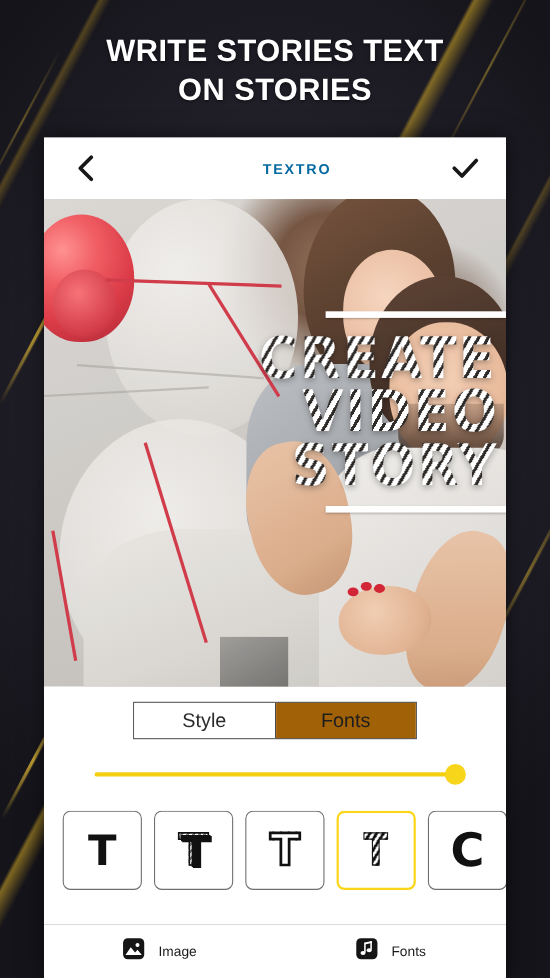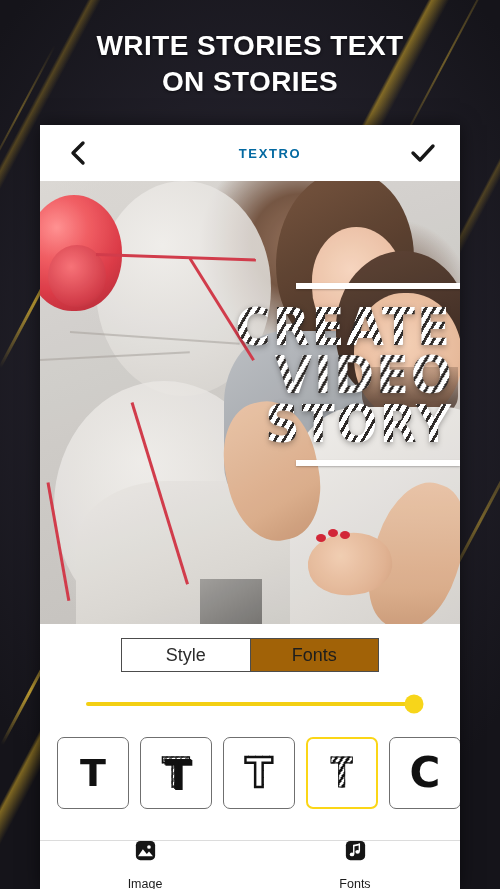--- a/index.html
+++ b/index.html
@@ -347,21 +347,21 @@
 
   
   .bottom-nav {
     margin-top: auto;
     height: 49px; flex: 0 0 49px;
     border-top: 1px solid #dcdcdc;
     display: flex;
   }
   .nav-item {
     flex: 1 1 0;
-    display: flex; flex-direction: column; align-items: center; justify-content: center;
+    display: flex; flex-direction: row; align-items: center; justify-content: center;
     gap: 12px;
   }
   .nav-label { font-size: 12.5px; color: #1c1c1c; }
 </style>
 </head>
 <body>
 
 <div class="backdrop">
   <div class="streak s1"></div>
   <div class="streak s2"></div>

